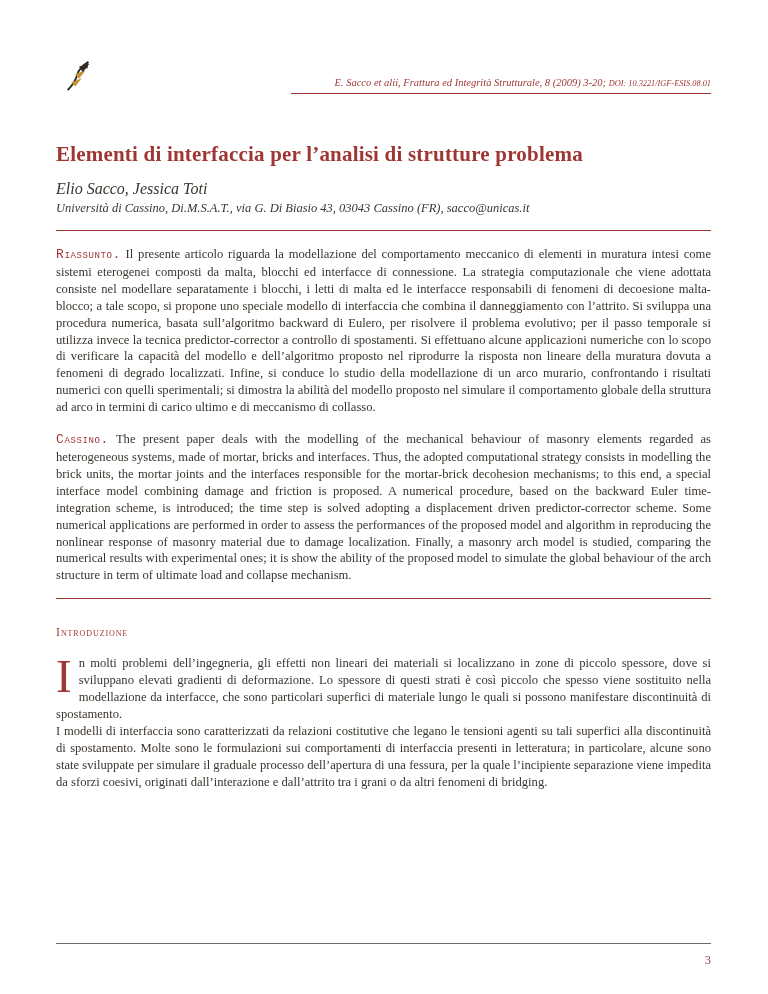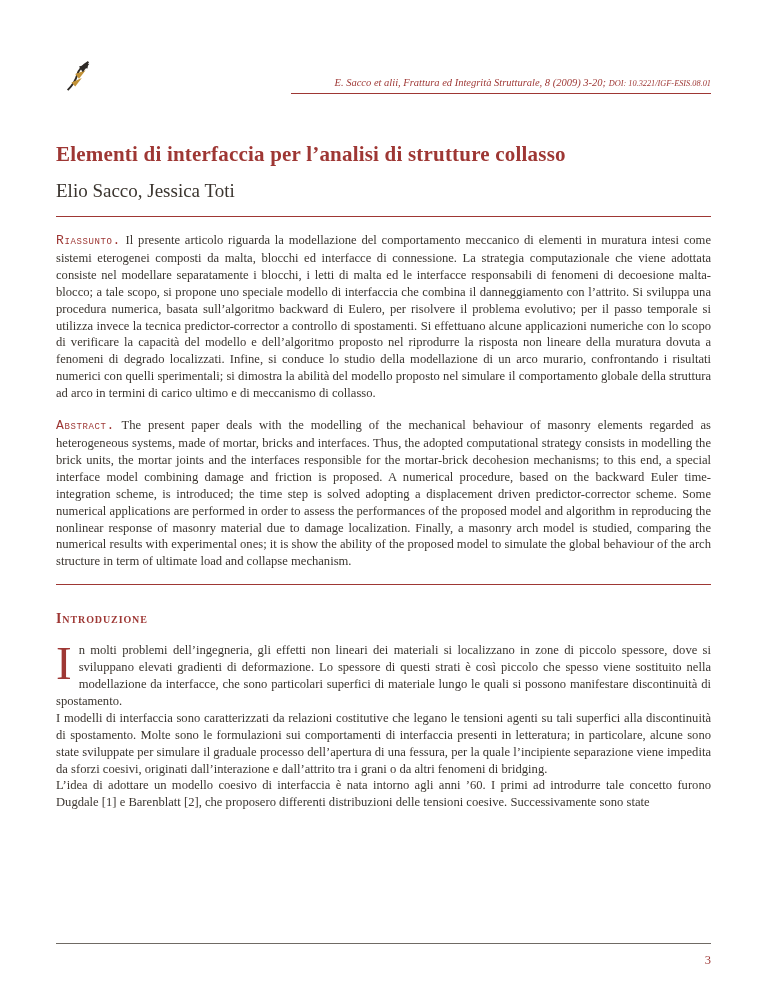--- a/index.html
+++ b/index.html
@@ -31,21 +31,21 @@
   }
   .citation-block .doi { font-size:8.3px; }
   
   .title {
     margin:48px 0 0 0;
     font-size:21px;
     font-weight:bold;
     color:var(--accent);
     letter-spacing:0.2px;
   }
-  .authors { margin-top:13px; font-size:19px; }
+  .authors { margin-top:13px; font-size:16px;font-style:italic; }
   .affiliation { margin-top:3px; font-size:12.5px; font-style:italic; }
   hr.rule-accent {
     border:none; border-top:1.6px solid var(--accent);
     margin:14px 0 0 0;
   }
   
   p.body {
     margin:15px 0 0 0;
     font-size:12.6px;
     line-height:16.9px;
@@ -54,22 +54,22 @@
   p.body.flow { margin-top:0; }
   .seclabel {
     font-variant:small-caps;
     color:var(--accent);
     letter-spacing:0.6px;
     font-size:13px;
     font-family:Liberation Mono, monospace;
   }
   .sec-heading {
     margin:26px 0 0 0;
-    font-size:14px;
-    font-weight:bold;
+    font-size:12px;
+    font-weight:normal;
     font-variant:small-caps;
     letter-spacing:0.9px;
     color:var(--accent);
   }
   .intro-first { margin-top:12px; }
   .dropcap {
     float:left;
     font-size:47px;
     line-height:39px;
     padding:2px 7px 0 0;
@@ -93,47 +93,47 @@
         <path d="M10 26 L21 21 L14 30 Z" fill="#c29237"></path>
         <path d="M14 17 L25 13 L18 22 Z" fill="#c29237"></path>
         <path d="M18 9 L29 6 L22 15 Z" fill="#2e2a26"></path>
       </svg>
     </div>
     <div class="citation-block">
       <span>E. Sacco et alii, Frattura ed Integrità Strutturale, 8 (2009) 3-20; </span><span class="doi">DOI: 10.3221/IGF-ESIS.08.01</span>
     </div>
   </div>
 
-  <h1 class="title">Elementi di interfaccia per l’analisi di strutture collasso</h1>
+  <h1 class="title">Elementi di interfaccia per l’analisi di strutture problema</h1>
 
   <div class="authors">Elio Sacco, Jessica Toti</div>
+  <div class="affiliation">Università di Cassino, Di.M.S.A.T., via G. Di Biasio 43, 03043 Cassino (FR), sacco@unicas.it</div>
 
   <hr class="rule-accent">
 
   <p class="body">
     <span class="seclabel">Riassunto.</span>
     <span>Il presente articolo riguarda la modellazione del comportamento meccanico di elementi in muratura intesi come sistemi eterogenei composti da malta, blocchi ed interfacce di connessione. La strategia computazionale che viene adottata consiste nel modellare separatamente i blocchi, i letti di malta ed le interfacce responsabili di fenomeni di decoesione malta-blocco; a tale scopo, si propone uno speciale modello di interfaccia che combina il danneggiamento con l’attrito. Si sviluppa una procedura numerica, basata sull’algoritmo backward di Eulero, per risolvere il problema evolutivo; per il passo temporale si utilizza invece la tecnica predictor-corrector a controllo di spostamenti. Si effettuano alcune applicazioni numeriche con lo scopo di verificare la capacità del modello e dell’algoritmo proposto nel riprodurre la risposta non lineare della muratura dovuta a fenomeni di degrado localizzati. Infine, si conduce lo studio della modellazione di un arco murario, confrontando i risultati numerici con quelli sperimentali; si dimostra la abilità del modello proposto nel simulare il comportamento globale della struttura ad arco in termini di carico ultimo e di meccanismo di collasso.</span>
   </p>
 
   <p class="body">
-    <span class="seclabel">Abstract.</span>
+    <span class="seclabel">Cassino.</span>
     <span>The present paper deals with the modelling of the mechanical behaviour of masonry elements regarded as heterogeneous systems, made of mortar, bricks and interfaces. Thus, the adopted computational strategy consists in modelling the brick units, the mortar joints and the interfaces responsible for the mortar-brick decohesion mechanisms; to this end, a special interface model combining damage and friction is proposed. A numerical procedure, based on the backward Euler time-integration scheme, is introduced; the time step is solved adopting a displacement driven predictor-corrector scheme. Some numerical applications are performed in order to assess the performances of the proposed model and algorithm in reproducing the nonlinear response of masonry material due to damage localization. Finally, a masonry arch model is studied, comparing the numerical results with experimental ones; it is show the ability of the proposed model to simulate the global behaviour of the arch structure in term of ultimate load and collapse mechanism.</span>
   </p>
 
 
   <hr class="rule-accent">
 
   <h2 class="sec-heading">Introduzione</h2>
 
   <p class="body intro-first">
     <span class="dropcap">I</span><span>n molti problemi dell’ingegneria, gli effetti non lineari dei materiali si localizzano in zone di piccolo spessore, dove si sviluppano elevati gradienti di deformazione. Lo spessore di questi strati è così piccolo che spesso viene sostituito nella modellazione da interfacce, che sono particolari superfici di materiale lungo le quali si possono manifestare discontinuità di spostamento.</span>
   </p>
 
   <p class="body flow">I modelli di interfaccia sono caratterizzati da relazioni costitutive che legano le tensioni agenti su tali superfici alla discontinuità di spostamento. Molte sono le formulazioni sui comportamenti di interfaccia presenti in letteratura; in particolare, alcune sono state sviluppate per simulare il graduale processo dell’apertura di una fessura, per la quale l’incipiente separazione viene impedita da sforzi coesivi, originati dall’interazione e dall’attrito tra i grani o da altri fenomeni di bridging.</p>
 
-  <p class="body flow">L’idea di adottare un modello coesivo di interfaccia è nata intorno agli anni ’60. I primi ad introdurre tale concetto furono Dugdale [1] e Barenblatt [2], che proposero differenti distribuzioni delle tensioni coesive. Successivamente sono state</p>
 
   <div class="footer">
     <hr>
     <div class="pagenum">3</div>
   </div>
 
 </div>
 
 </body></html>

